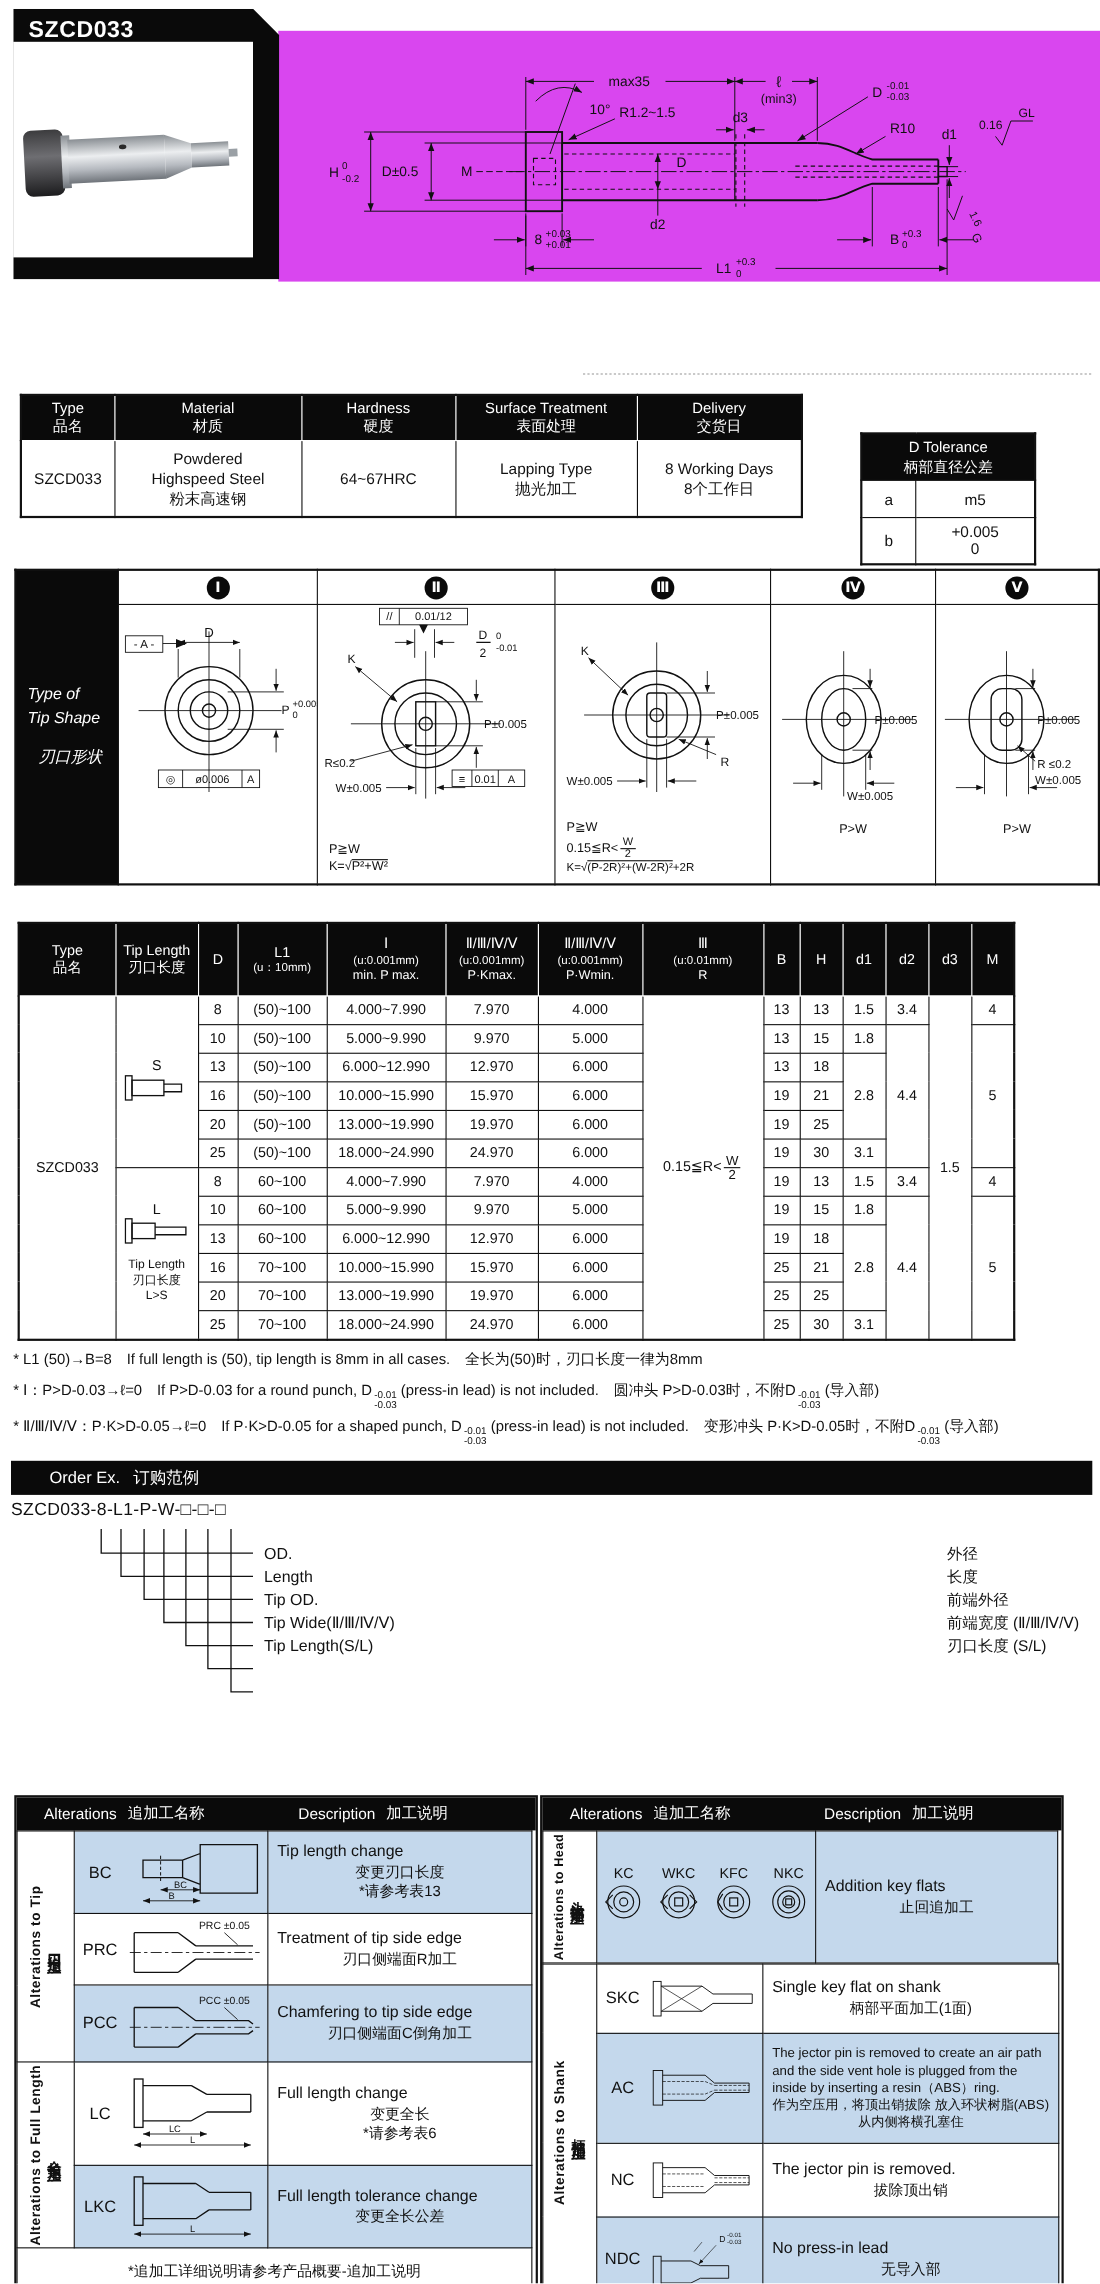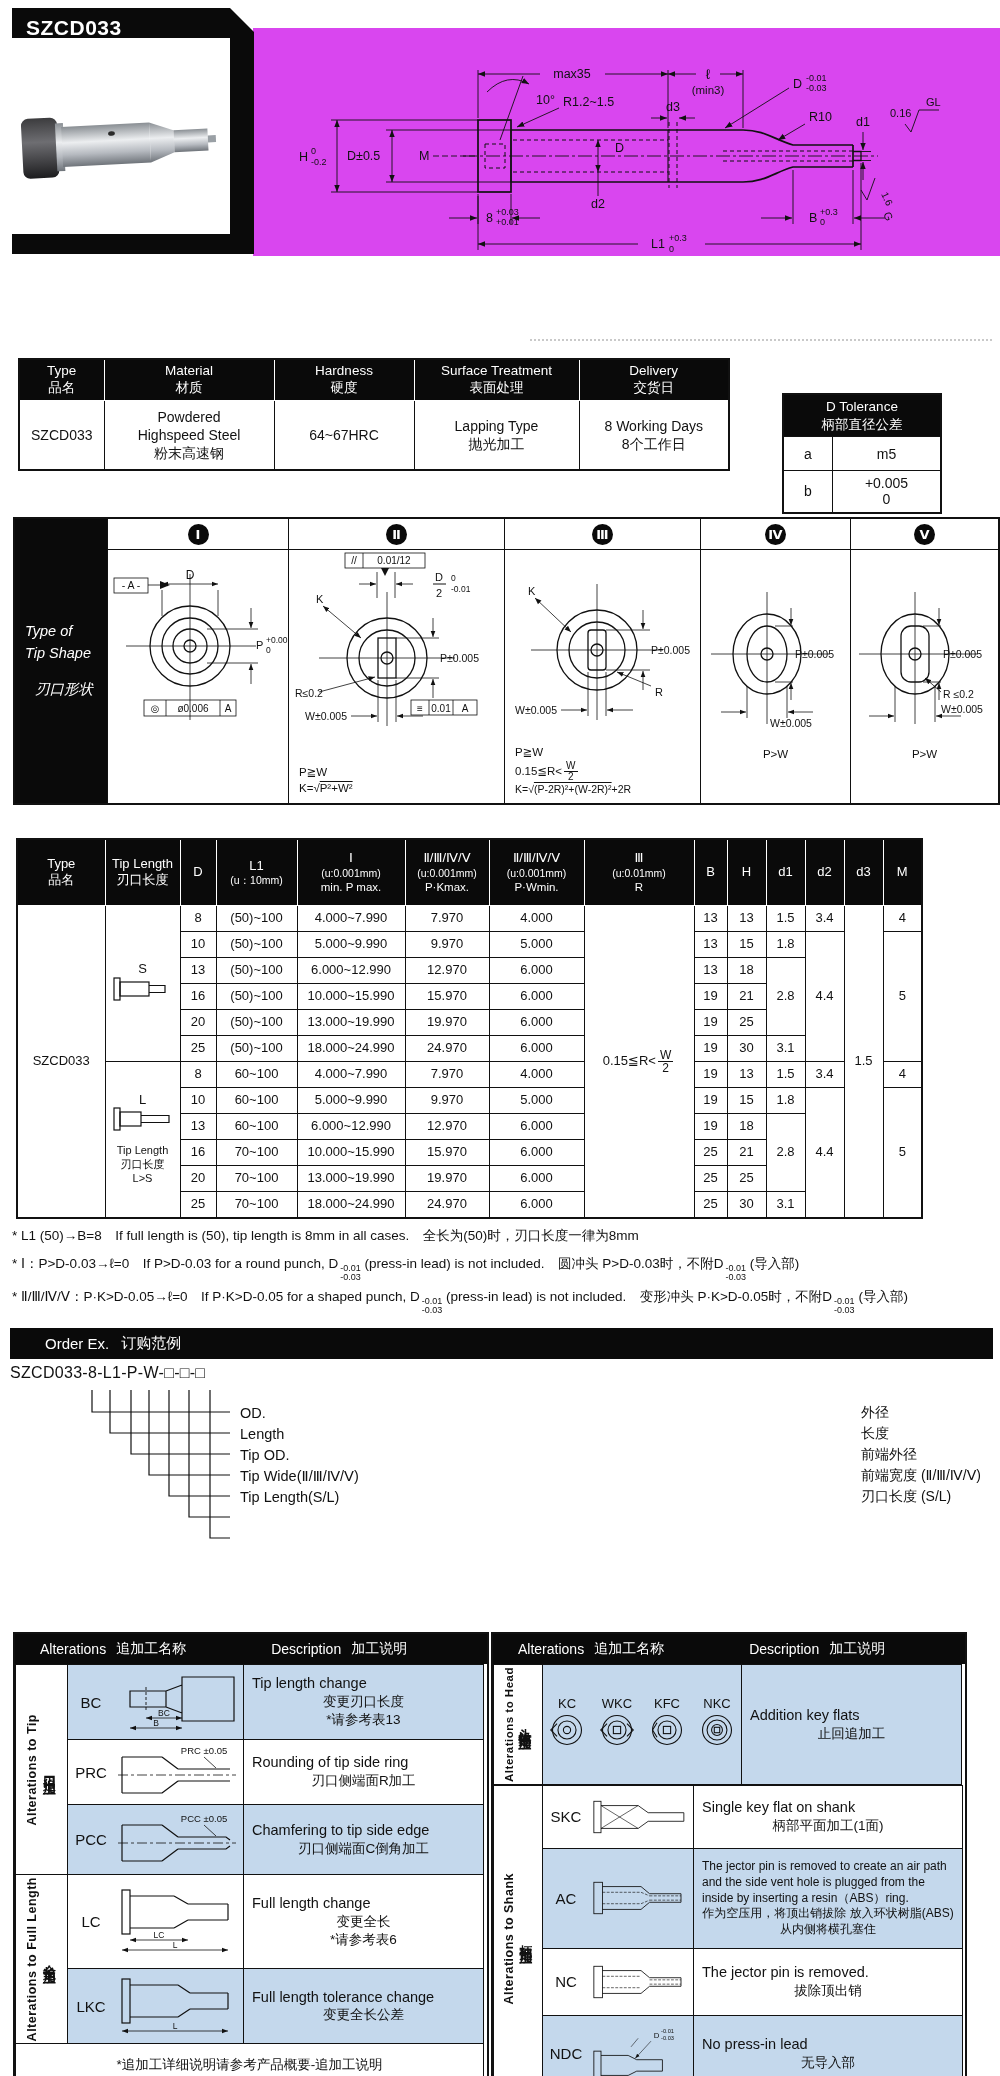--- a/index.html
+++ b/index.html
@@ -846,21 +846,21 @@
               <g stroke="#111" fill="none" stroke-width="1.2">
                 <path d="M6,14 H46 M6,50 H46 M6,14 V50 M46,14 L62,26 M46,50 L62,38 M62,26 H114 M62,38 H114"></path>
               </g>
               <line x1="2" y1="32" x2="120" y2="32" stroke="#111" stroke-width="0.8" stroke-dasharray="10 3 3 3"></line>
               <line x1="88" y1="14" x2="100" y2="25" stroke="#111" stroke-width="0.8"></line>
               <text x="88" y="11" font-size="9.5" text-anchor="middle">PRC ±0.05</text>
             </svg>
           </div>
         </td>
         <td class="desc">
-          <div class="en">Rounding of tip side ring</div>
+          <div class="en">Treatment of tip side edge</div>
           <div class="zh">刃口侧端面R加工</div>
         </td>
       </tr>
       <tr style="height:70px">
         <td class="blue">
           <div class="codecell">
                 <span class="code">PCC</span>
             <svg width="122" height="58" viewBox="0 0 122 58">
               <g stroke="#111" fill="none" stroke-width="1.2">
                 <path d="M6,14 H46 M6,50 H46 M6,14 V50 M46,14 L62,26 M46,50 L62,38 M62,26 H110 L114,29 M62,38 H110 L114,35"></path>

